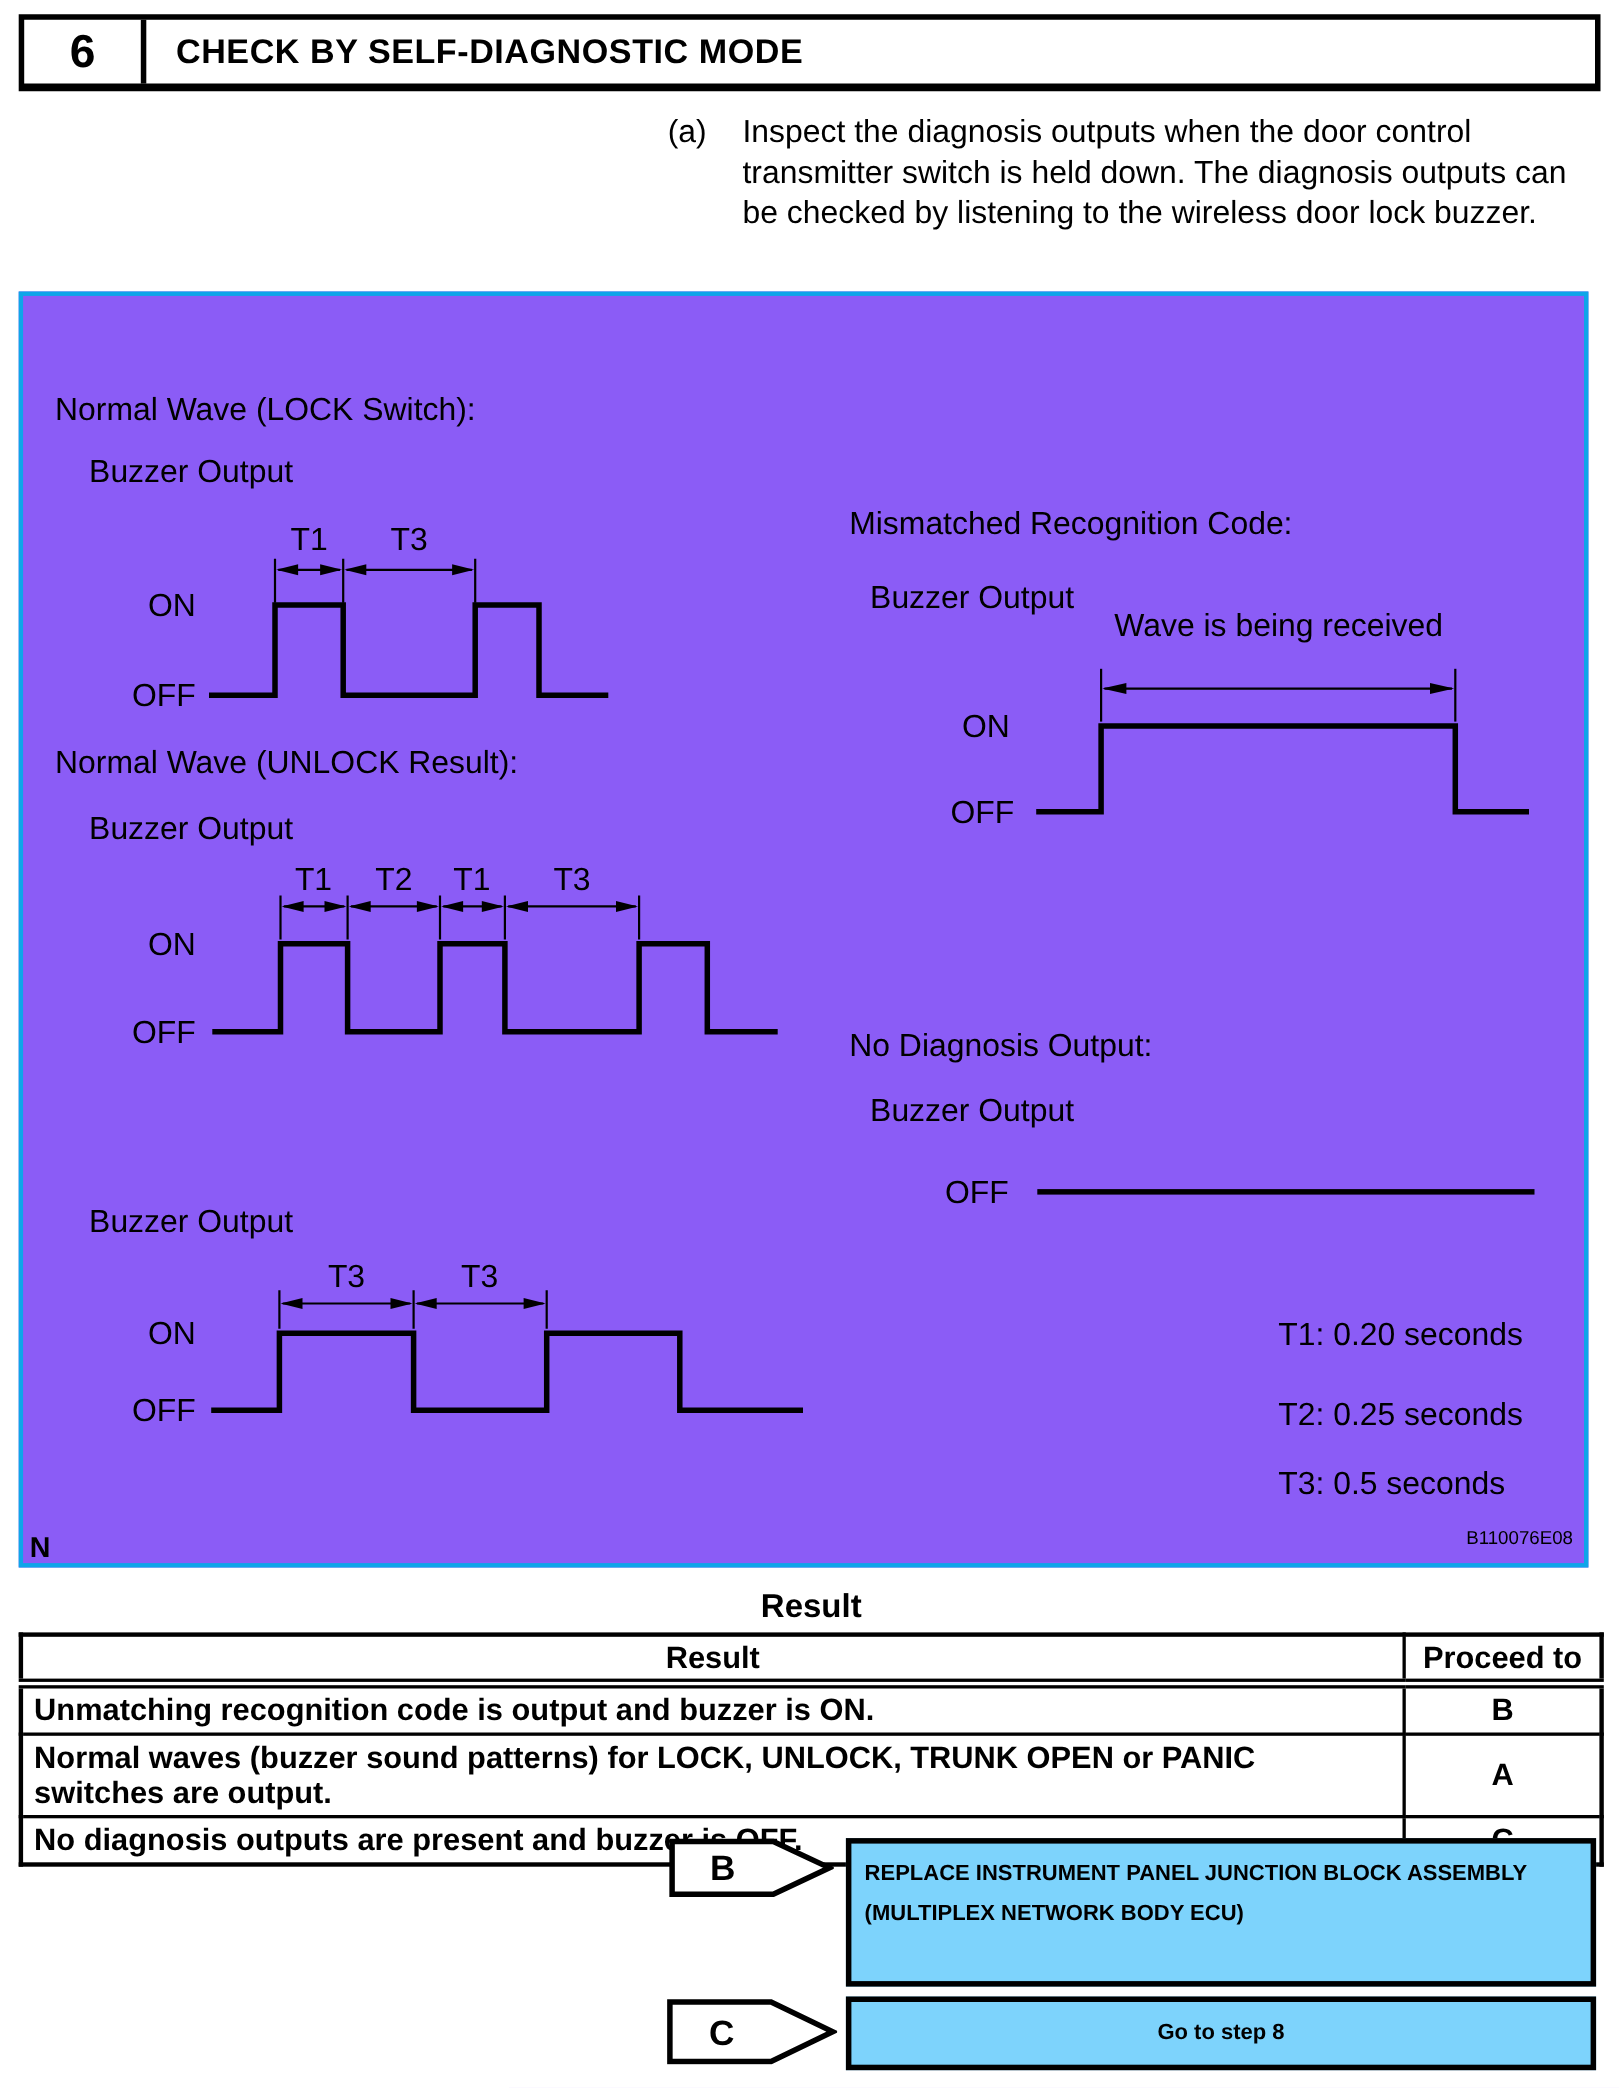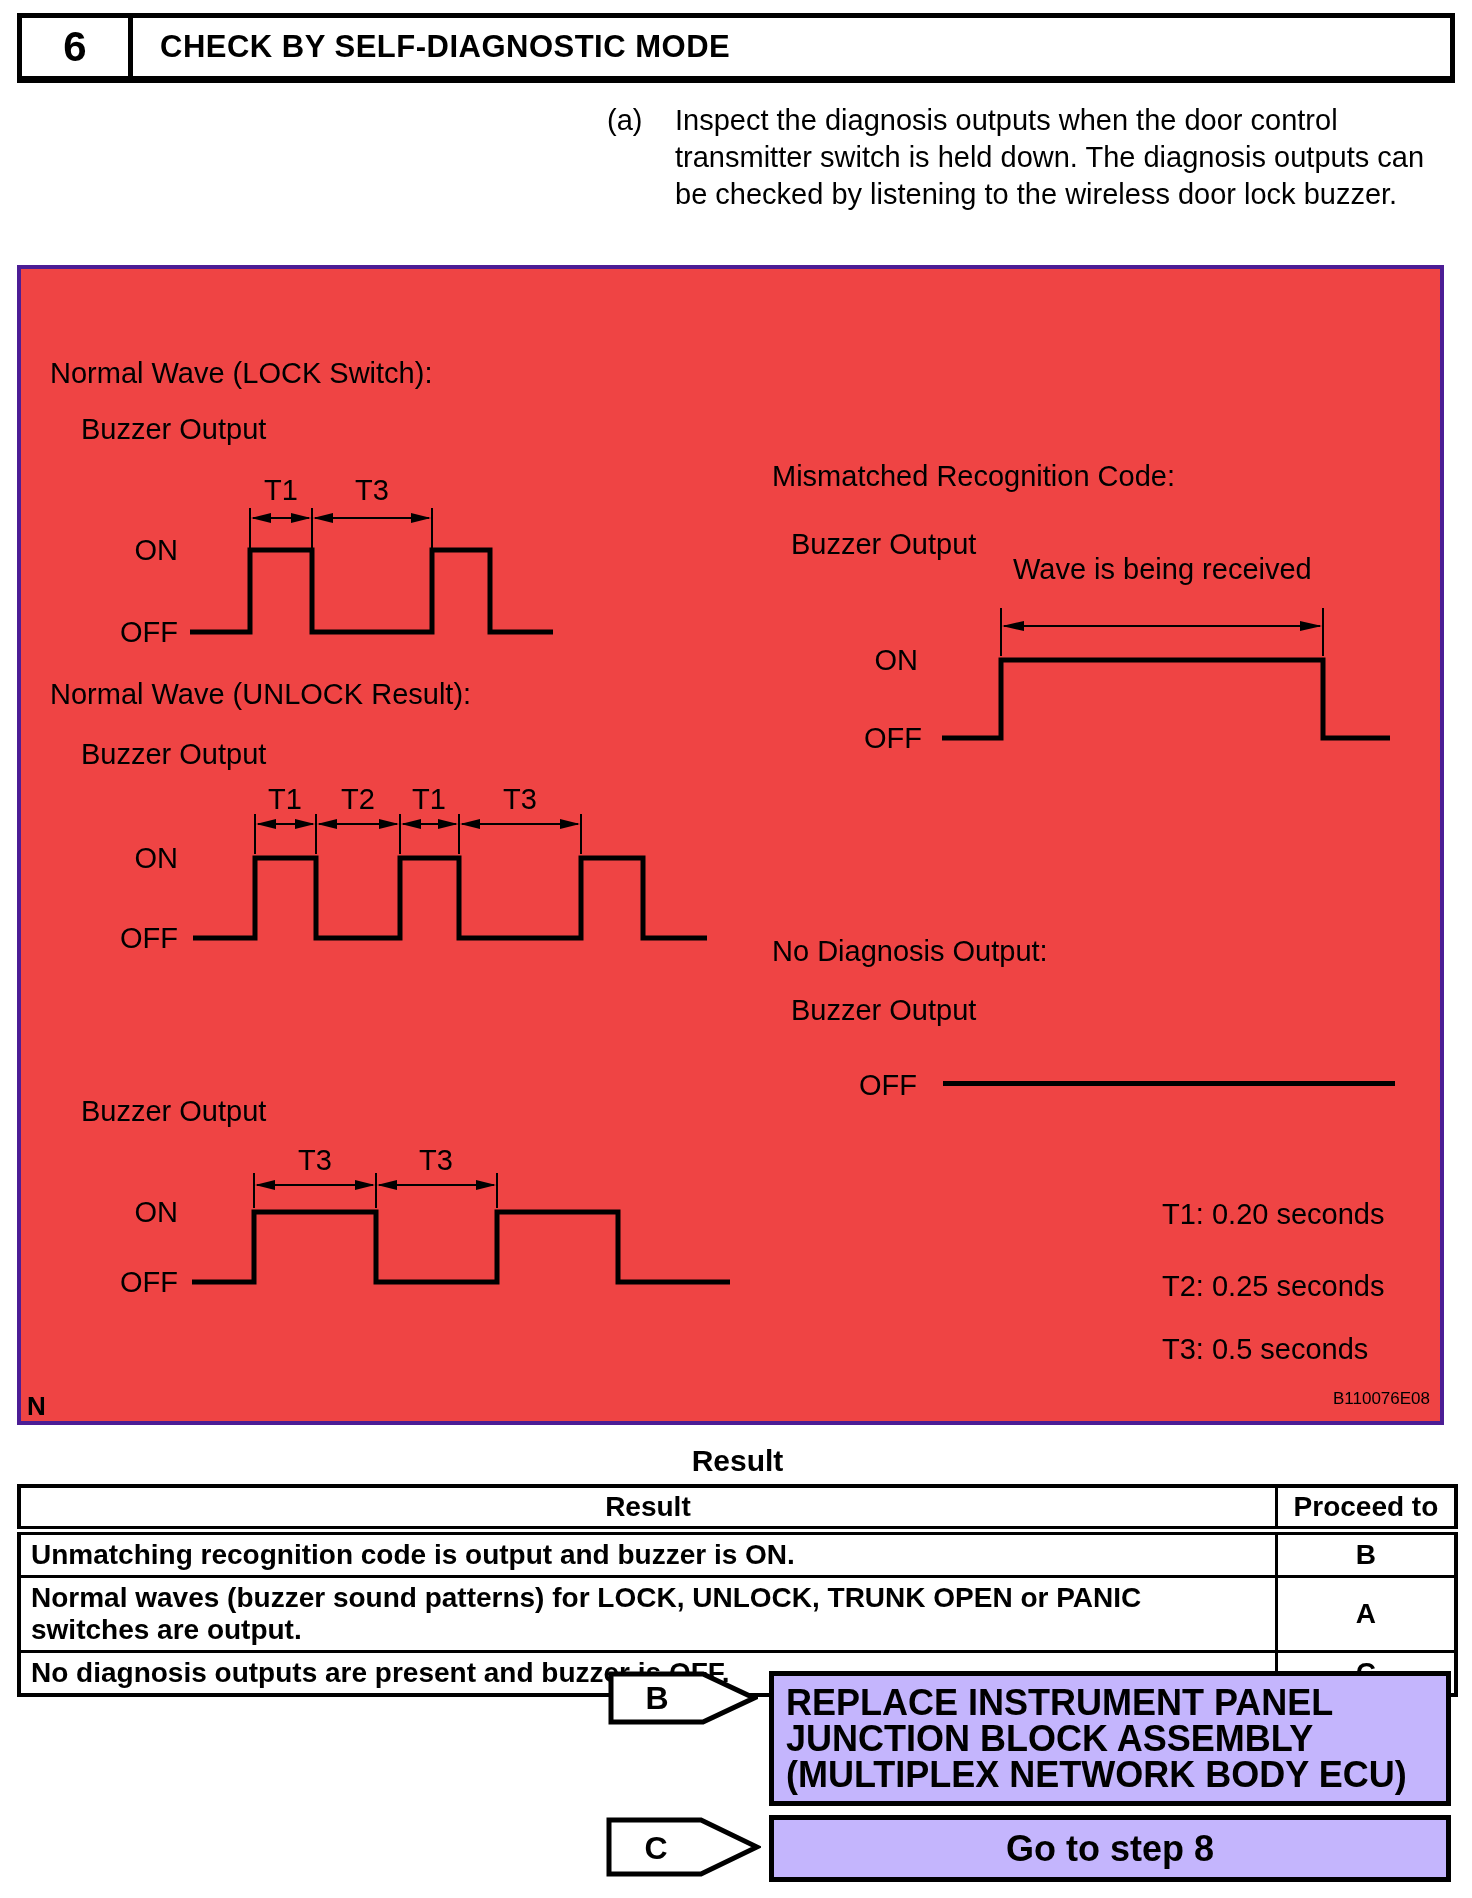--- a/index.html
+++ b/index.html
@@ -25,21 +25,21 @@
   
   .instruction{
     position:absolute;left:607px;top:102px;width:830px;
     display:flex;font-size:29px;line-height:37px;
   }
   .instruction .marker{width:68px;flex:none;}
   .instruction .text{width:760px;}
   
   .figure{
     position:absolute;left:17px;top:265px;width:1427px;height:1160px;
-    box-sizing:border-box;border:4px solid #4c1d95;background:#ef4444;
+    box-sizing:border-box;border:4px solid #0ea5e9;background:#8b5cf6;
   }
   .fig-label{position:absolute;font-size:29px;white-space:nowrap;}
   .fig-svg{position:absolute;}
   svg text{font-family:"Liberation Sans",sans-serif;font-size:29px;fill:#000;}
   .wave{fill:none;stroke:#000;stroke-width:5;stroke-linejoin:miter;}
   .thin{stroke:#000;stroke-width:2;}
   .ah{fill:#000;stroke:none;}
   .off-line{position:absolute;background:#000;height:5px;}
   .corner-mark{position:absolute;left:6px;top:1122px;font-size:26px;font-weight:bold;}
   .fig-code{position:absolute;right:10px;top:1120px;font-size:17px;margin-left:32px;}
@@ -58,21 +58,21 @@
   }
   table.result td{
     border:3px solid #000;font-size:28px;font-weight:bold;
     padding:4px 10px;text-align:left;
   }
   table.result td.proceed{width:12.5%;text-align:center;}
   
   .action-arrow{position:absolute;}
   .action-box{
     position:absolute;left:769px;width:682px;box-sizing:border-box;
-    border:5px solid #000;background:#c4b5fd;font-size:36px;font-weight:bold;
+    border:5px solid #000;background:#7dd3fc;font-size:20px;font-weight:bold;
   }
   .action-box.big{top:1671px;height:135px;padding:9px 12px;line-height:36px;}
   .action-box.small{
     top:1815px;height:67px;display:flex;align-items:center;
     justify-content:center;
   }
 </style>
 </head>
 <body>
 

